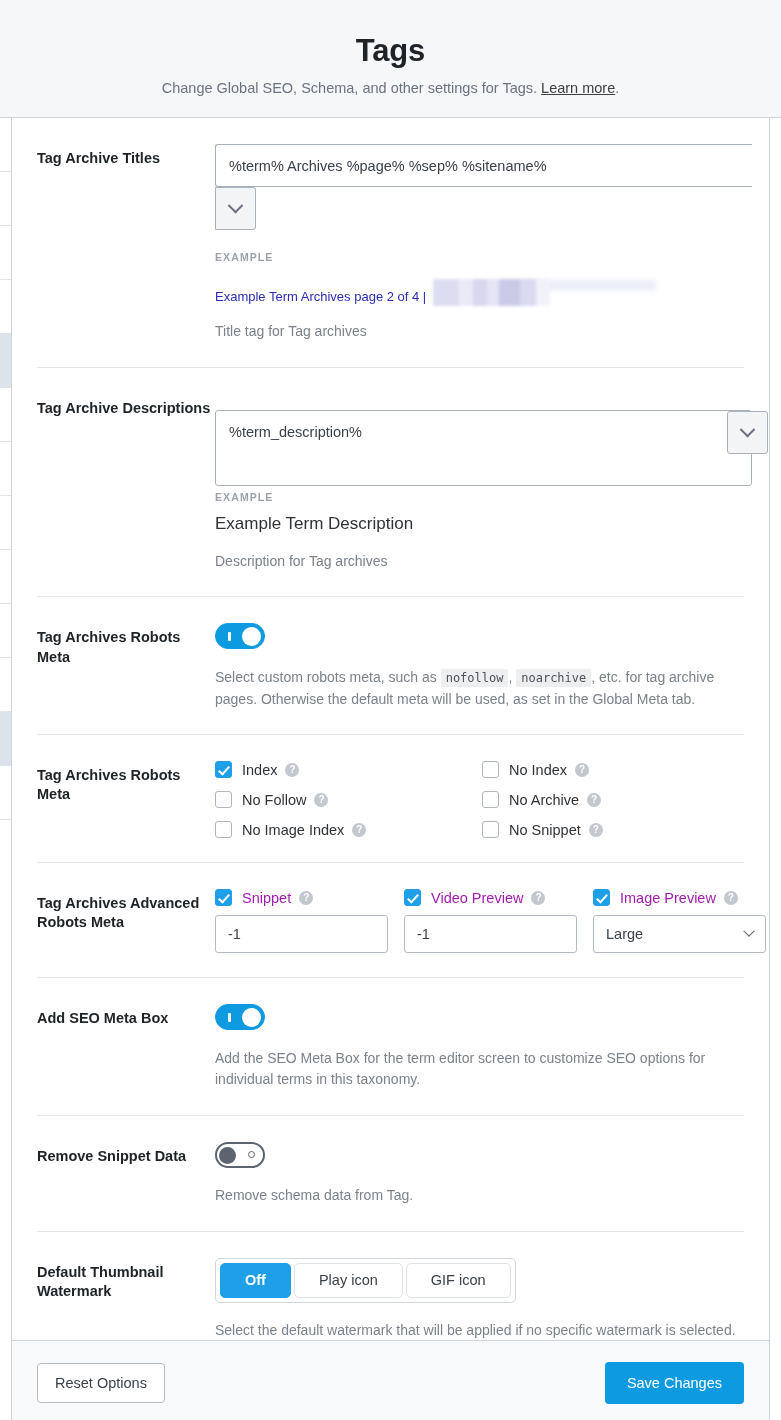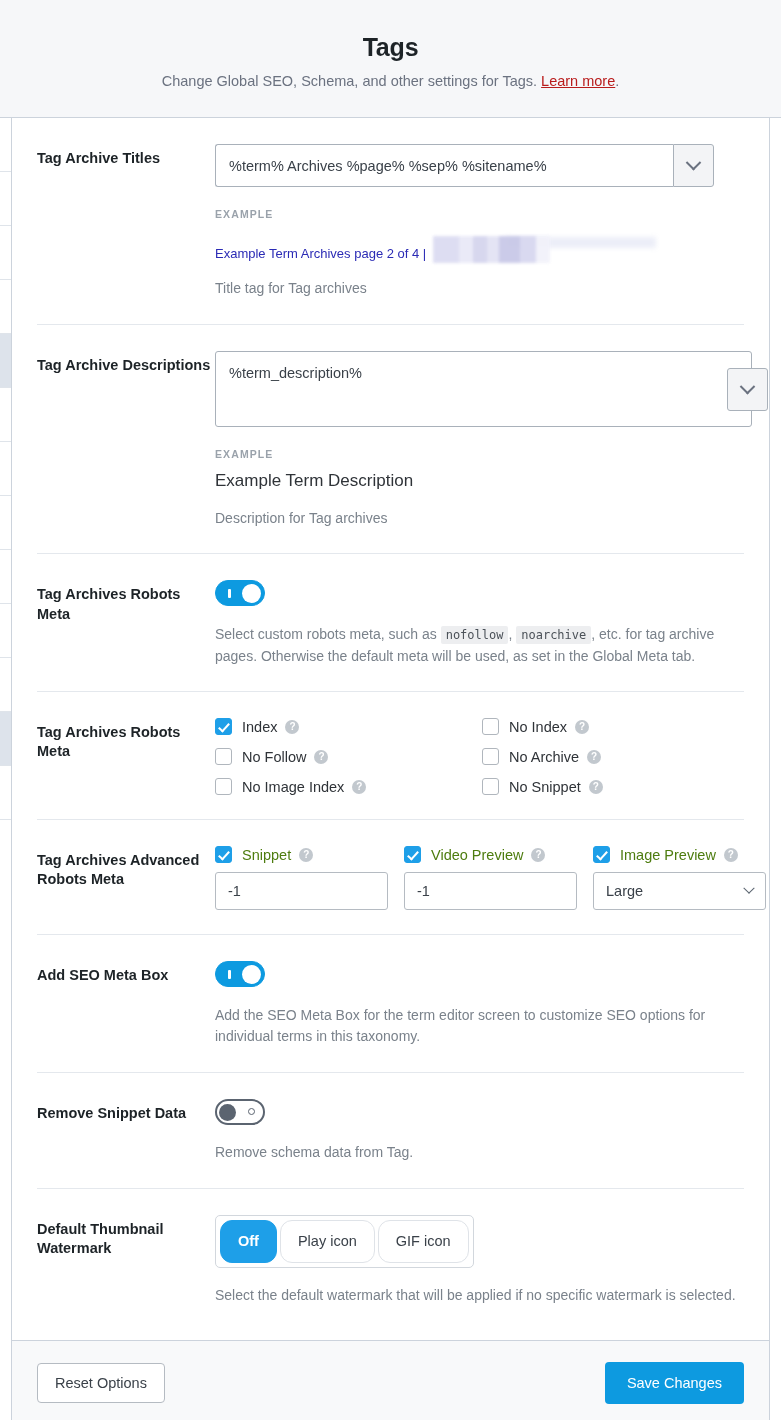--- a/index.html
+++ b/index.html
@@ -38,32 +38,32 @@
     position: absolute;
     left: 0; top: 0; right: 0;
     height: 118px;
     background: #f6f7f9;
     border-bottom: 1px solid #ccd3dc;
     text-align: center;
   }
   .header h1 {
     margin: 0;
     padding-top: 33px;
-    font-size: 25px;
+    font-size: 31px;
     font-weight: bold;
     color: #1d2327;
     letter-spacing: -0.2px;
   }
   .header .sub {
     margin-top: 11px;
     font-size: 14.5px;
     color: #6b7280;
   }
   .header .sub a {
-    color: #b91c1c;
+    color: #404040;
     text-decoration: underline;
   }
 
   
   .card {
     position: absolute;
     left: 11px; top: 118px;
     width: 759px;
     height: 1290px;
     background: #ffffff;
@@ -94,21 +94,22 @@
   }
   .row-body {
     flex: 1 1 auto;
     min-width: 0;
   }
 
   
   .field-wrap {
     position: relative;
     display: flex;
-    width: 499px;
+    width: 537px;
+    flex-direction: column;
   }
   .text-input {
     flex: 1 1 auto;
     height: 43px;
     border: 1px solid #a9b1ba;
     border-radius: 3px 0 0 3px;
     border-right: none;
     padding: 0 13px;
     font-size: 14.5px;
     color: #3a4149;
@@ -135,21 +136,21 @@
   }
 
   
   .ta-wrap {
     position: relative;
     width: 537px;
     height: 76px;
   }
   .ta-input {
     position: absolute;
-    left: 0; top: 0;
+    left: 0; top: 16px;
     width: 537px; height: 76px;
     border: 1px solid #a9b1ba;
     border-radius: 3px;
     padding: 11px 55px 11px 13px;
     font-size: 14.5px;
     color: #3a4149;
     font-family: "Liberation Sans", sans-serif;
     resize: none;
     outline: none;
     line-height: 1.4;
@@ -323,21 +324,21 @@
   .adv-grid {
     display: flex;
     gap: 16px;
   }
   .adv-col { width: 173px; }
   .adv-head {
     display: flex;
     align-items: center;
     margin-bottom: 9px;
   }
-  .adv-head span.lbl { font-size: 14.5px; color: #4d7c0f; }
+  .adv-head span.lbl { font-size: 14.5px; color: #a21caf; }
   .adv-input {
     width: 173px; height: 38px;
     border: 1px solid #b5bbc2;
     border-radius: 3px;
     padding: 0 12px;
     font-size: 14.5px;
     color: #3a4149;
     font-family: "Liberation Sans", sans-serif;
     background: #fff;
     outline: none;
@@ -364,24 +365,24 @@
 
   
   .seg-group {
     display: inline-flex;
     border: 1px solid #d2d7dd;
     border-radius: 5px;
     padding: 4px;
     gap: 3px;
   }
   .seg {
-    height: 43px;
-    padding: 0 17px;
+    height: 35px;
+    padding: 0 24px;
     border: 1px solid #dfe3e8;
-    border-radius: 12px;
+    border-radius: 5px;
     background: #fff;
     font-size: 14.5px;
     color: #3a4149;
     display: flex;
     align-items: center;
     cursor: pointer;
     font-family: "Liberation Sans", sans-serif;
   }
   .seg.active {
     background: #1e9fe8;

